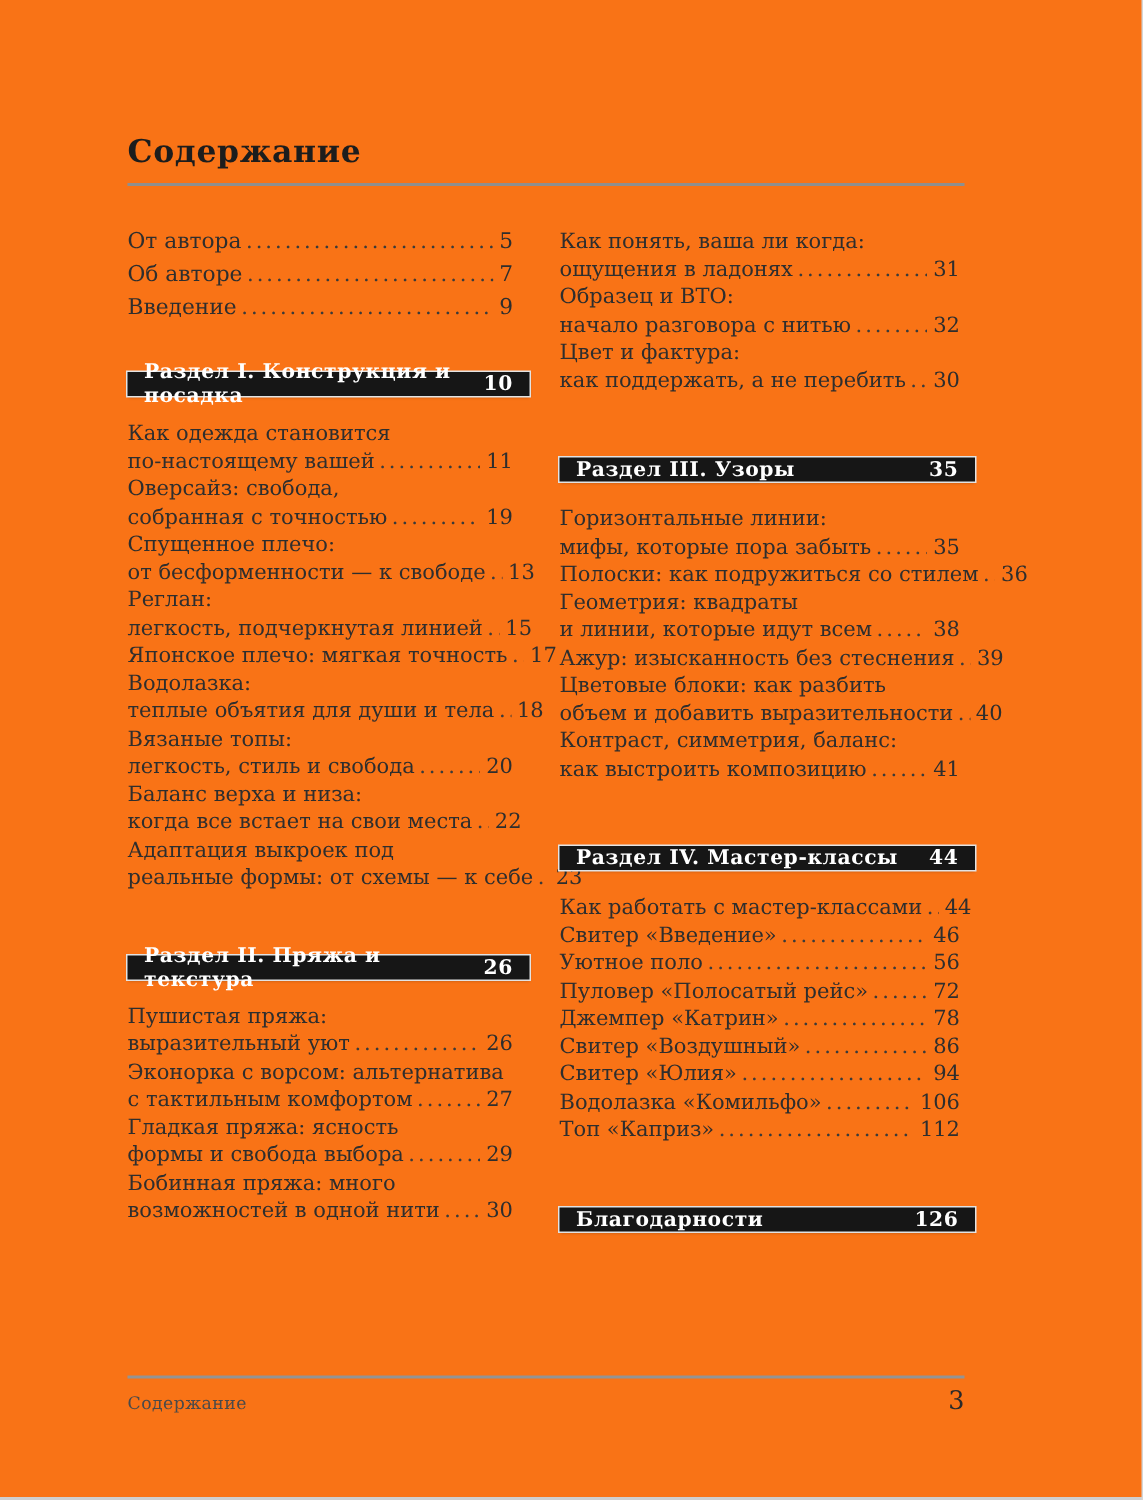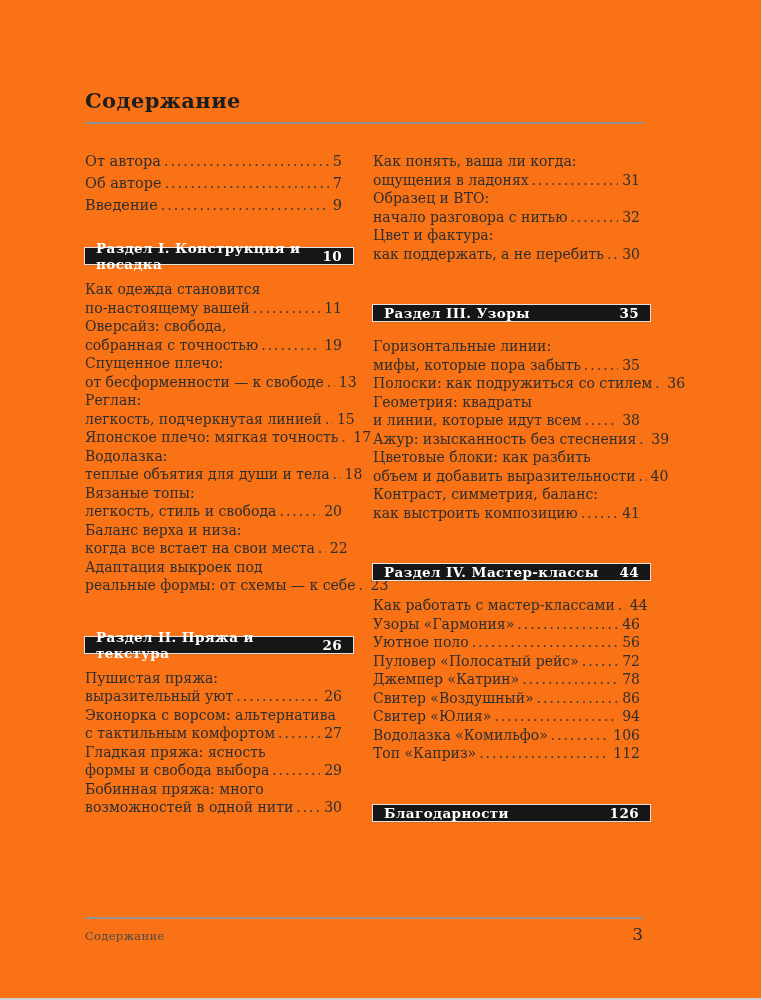--- a/index.html
+++ b/index.html
@@ -389,21 +389,21 @@
       <div class="group">
         <div class="entry">
           <div class="line">
             <span class="txt">Как работать с мастер-классами</span>
             <span class="dots"></span>
             <span class="pg">44</span>
           </div>
         </div>
         <div class="entry">
           <div class="line">
-            <span class="txt">Узоры «Гармония»</span>
+            <span class="txt">Свитер «Введение»</span>
             <span class="dots"></span>
             <span class="pg">46</span>
           </div>
         </div>
         <div class="entry">
           <div class="line">
             <span class="txt">Уютное поло</span>
             <span class="dots"></span>
             <span class="pg">56</span>
           </div>

